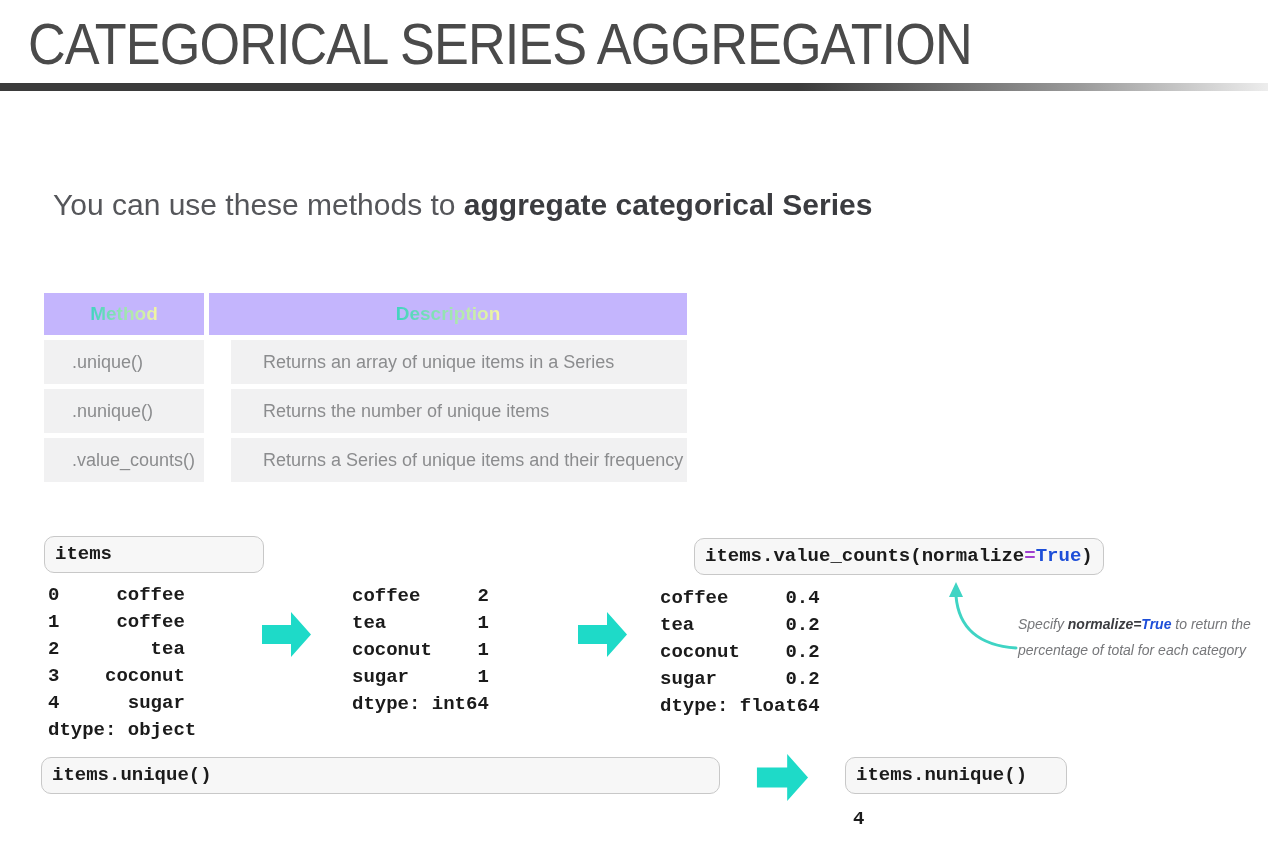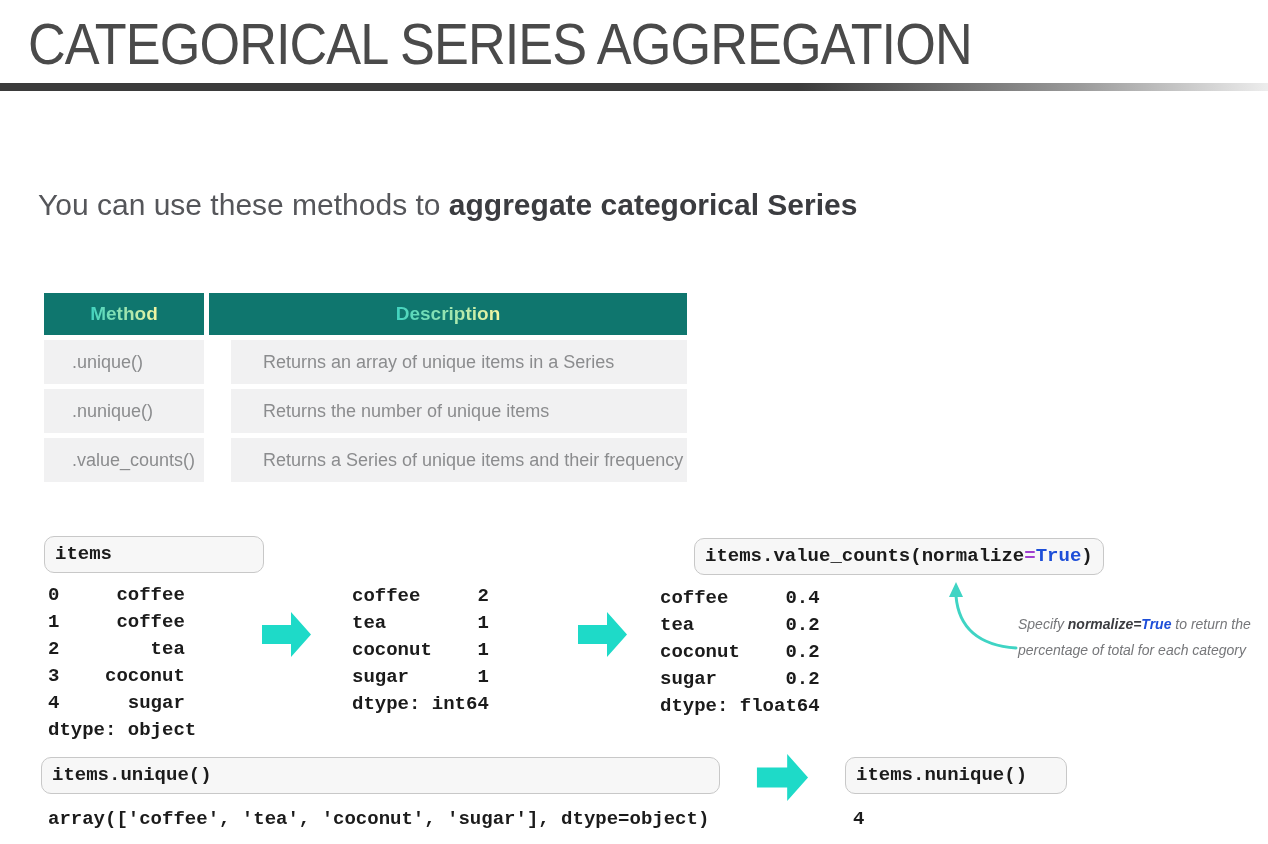--- a/index.html
+++ b/index.html
@@ -29,40 +29,40 @@
     position: absolute;
     left: 0;
     top: 83px;
     width: 1268px;
     height: 8px;
     background: linear-gradient(90deg, #3b3b3b 0%, #3b3b3b 63%, #9a9a9a 85%, #ededed 100%);
   }
   
   .subtitle {
     position: absolute;
-    left: 38px;
+    left: 53px;
     top: 188px;
     font-size: 30px;
     color: #55565a;
     white-space: nowrap;
   }
   .subtitle .bold { font-weight: 700; color: #3b3c40; }
   
   .method-table {
     position: absolute;
     left: 44px;
     top: 293px;
     display: grid;
     grid-template-columns: 160px 478px;
     gap: 5px;
     background: #ffffff;
   }
   .th {
     height: 42px;
-    background: #0f766e;
+    background: #c4b5fd;
     display: flex;
     align-items: center;
     justify-content: center;
   }
   .th span {
     font-size: 19px;
     font-weight: 700;
     background: linear-gradient(90deg, #40d3c0 0%, #f6f6a1 100%);
     -webkit-background-clip: text;
     background-clip: text;
@@ -175,21 +175,20 @@
 dtype: float64</pre>
 
   <svg class="arrow" style="left:938px; top:580px;" width="85" height="78" viewBox="0 0 85 78">
     <path d="M 78 68 Q 22 64 18 16" fill="none" stroke="#3fd4c4" stroke-width="3" stroke-linecap="round"></path>
     <polygon points="18,2 11,17 25,17" fill="#3fd4c4"></polygon>
   </svg>
 
   <div class="annotation"><span>Specify </span><span class="bold">normalize</span><span class="kw-eq bold">=</span><span class="kw-true">True</span><span> to return the percentage of total for each category</span></div>
 
   <div class="codebox" style="left:41px; top:757px; width:679px;">items.unique()</div>
-  <pre class="out" style="left:48px; top:806px;">array(['coffee', 'tea', 'coconut', 'sugar'], dtype=object)</pre>
 
   <svg class="arrow" style="left:756px; top:753px;" width="54" height="49" viewBox="0 0 50 47">
     <polygon points="0,14 29,14 29,1 49,23.5 29,46 29,33 0,33" fill="#1edac8"></polygon>
   </svg>
 
   <div class="codebox" style="left:845px; top:757px; width:222px;">items.nunique()</div>
   <pre class="out" style="left:853px; top:806px;">4</pre>
 
 </div>
 

